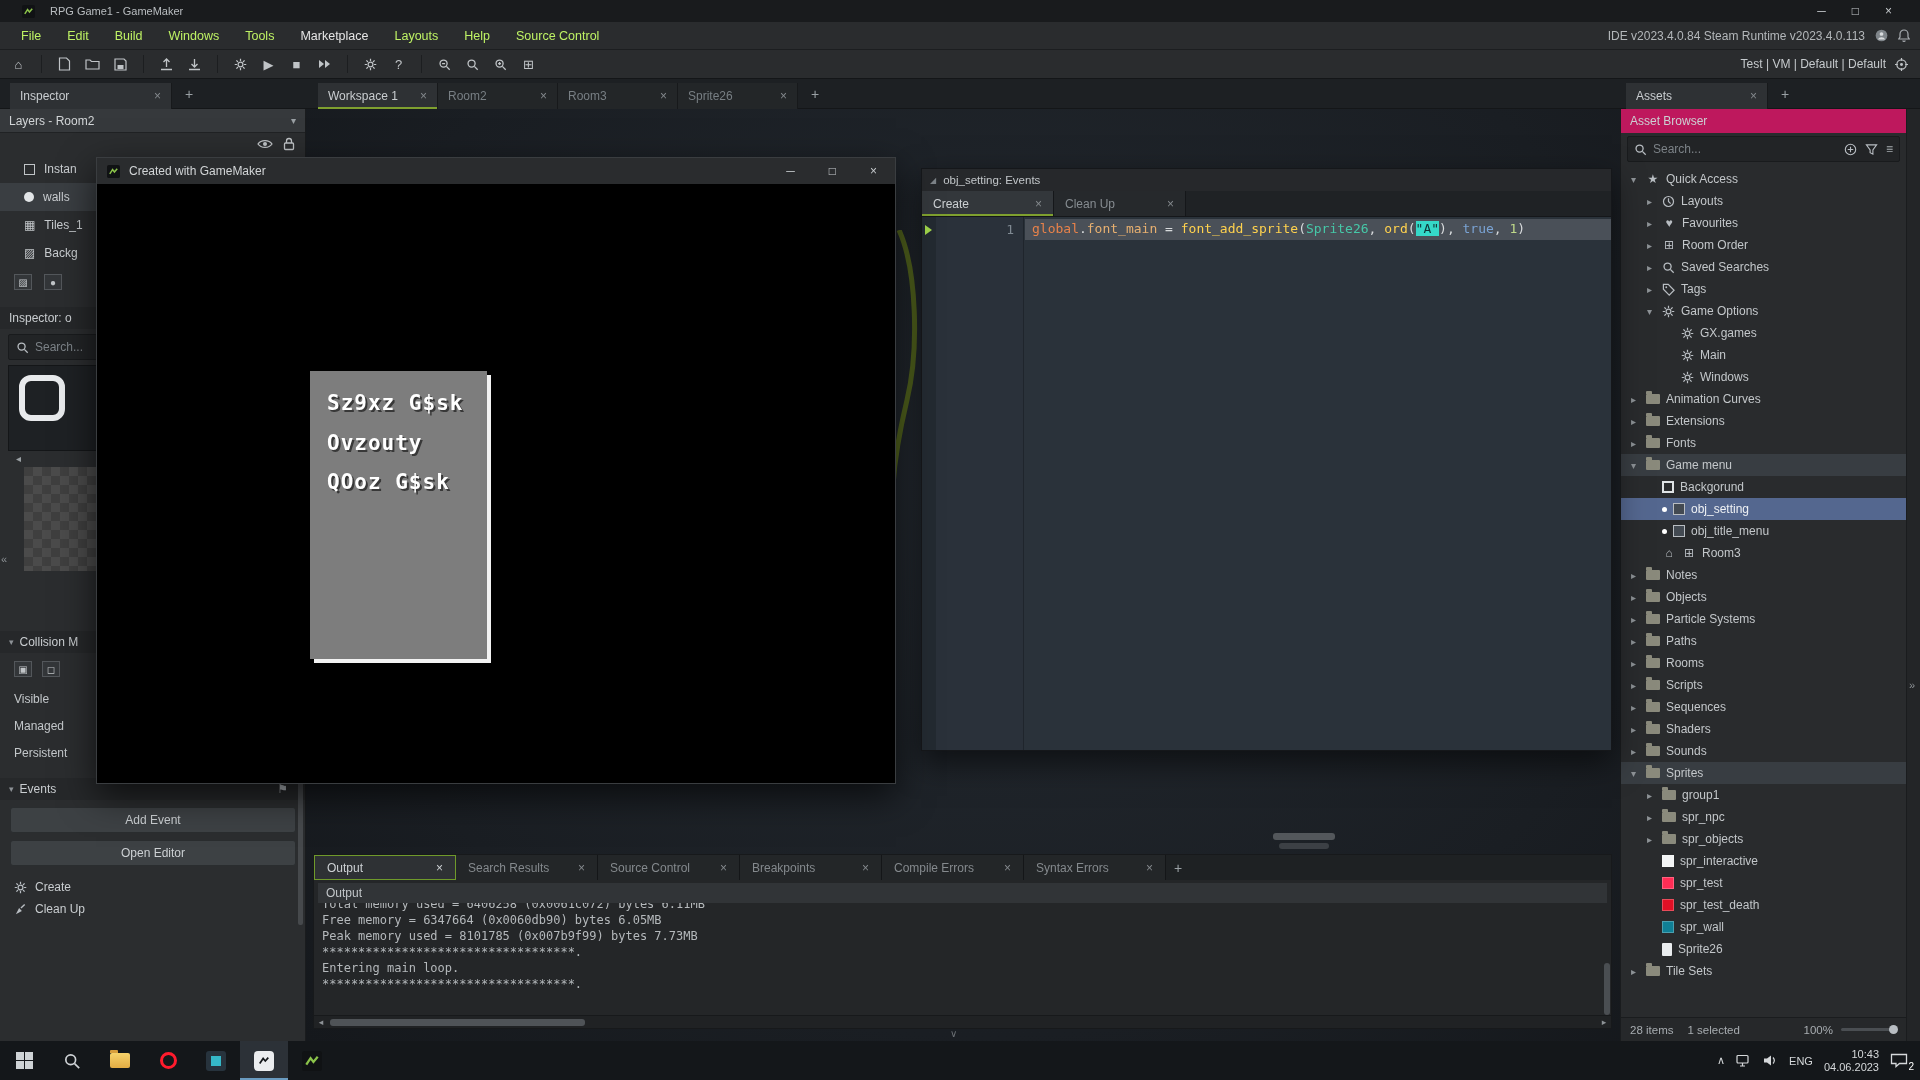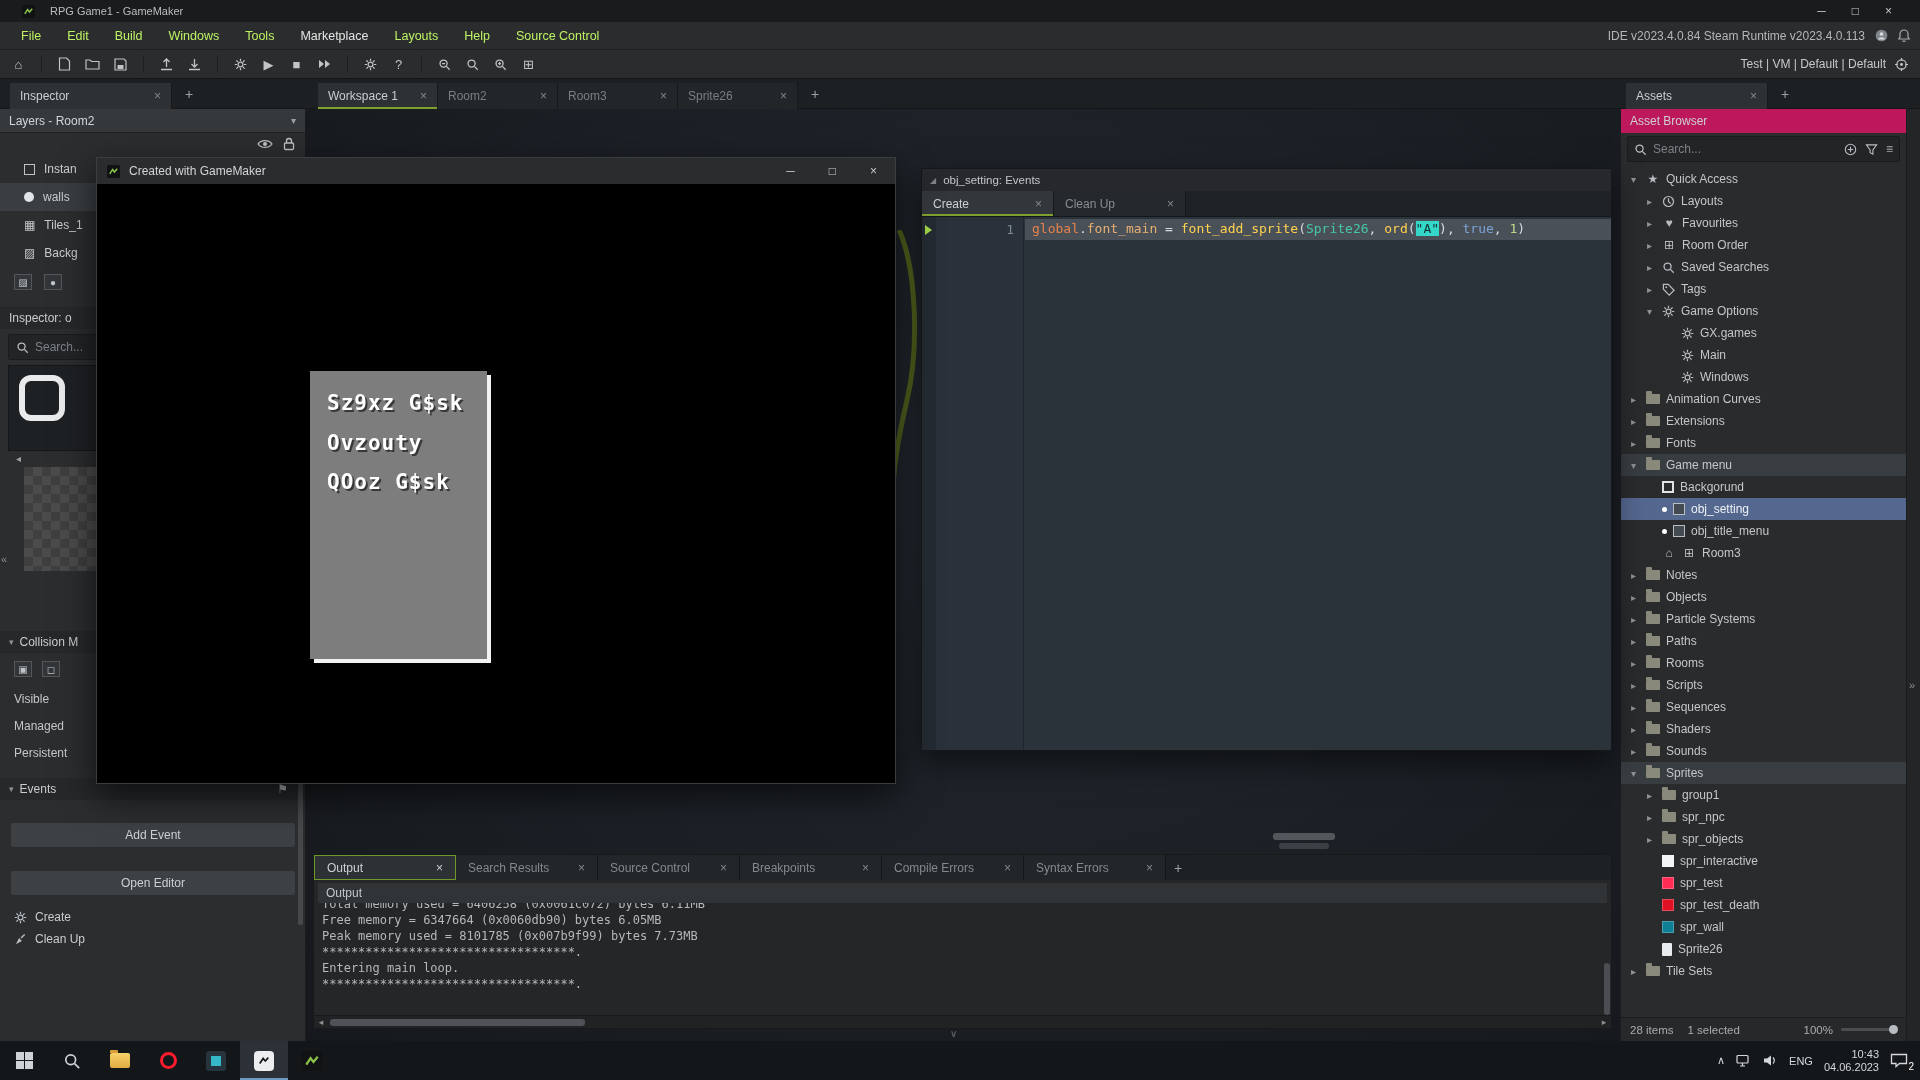--- a/index.html
+++ b/index.html
@@ -61,21 +61,21 @@
 .spr-round{position:absolute;left:10px;top:9px;width:46px;height:46px;border:6px solid #e8eaec;border-radius:12px}
 .insp-collapse{height:14px;padding-left:16px;color:#9aa0a4;font-size:10px}
 .checker{height:104px;margin-left:24px;background-color:#3f3f3f;background-image:linear-gradient(45deg,#4b4b4b 25%,transparent 25%,transparent 75%,#4b4b4b 75%),linear-gradient(45deg,#4b4b4b 25%,transparent 25%,transparent 75%,#4b4b4b 75%);background-size:18px 18px;background-position:0 0,9px 9px}
 .insp-boxrow{height:32px;display:flex;align-items:center;gap:10px;padding-left:14px}
 .prop-row{height:27px;display:flex;align-items:center;gap:10px;padding-left:14px;color:#c3c7ca}
 .prop-row .lab{width:78px}
 .toggle{width:30px;height:14px;border-radius:7px;background:#53575b;position:relative;flex:none}
 .toggle i{position:absolute;left:2px;top:2px;width:10px;height:10px;border-radius:50%;background:#2b2d2f;display:block}
 .prop-row .dim{color:#70757a}
 .cbox{width:14px;height:14px;border:1px solid #53575b;background:#26282a;flex:none}
-.insp-btn{display:block;width:286px;margin:22px 10px 0;height:26px;background:#3d4144;border:1px solid #2a2d2f;border-radius:3px;color:#ccd0d3;font-size:12px;text-align:center;line-height:24px}
+.insp-btn{display:block;width:286px;margin:7px 10px 0;height:26px;background:#3d4144;border:1px solid #2a2d2f;border-radius:3px;color:#ccd0d3;font-size:12px;text-align:center;line-height:24px}
 .event-item{height:22px;display:flex;align-items:center;gap:8px;padding-left:14px;color:#c9cdd0}
 .insp-scroll{position:absolute;right:2px;top:636px;width:5px;height:180px;background:#46494c;border-radius:2px}
 
 
 #green-curve{position:absolute;left:893px;top:230px;z-index:5}
 .ws-nub{position:absolute;background:#53575b;border-radius:3px;z-index:6}
 #bottom-chev{position:absolute;left:950px;top:1028px;color:#6a6f73;font-size:10px;z-index:6}
 
 
 #game-window{position:absolute;left:96px;top:157px;width:800px;height:627px;background:#000;border:1px solid #3a3d40;box-shadow:0 12px 34px rgba(0,0,0,.65);z-index:30}

